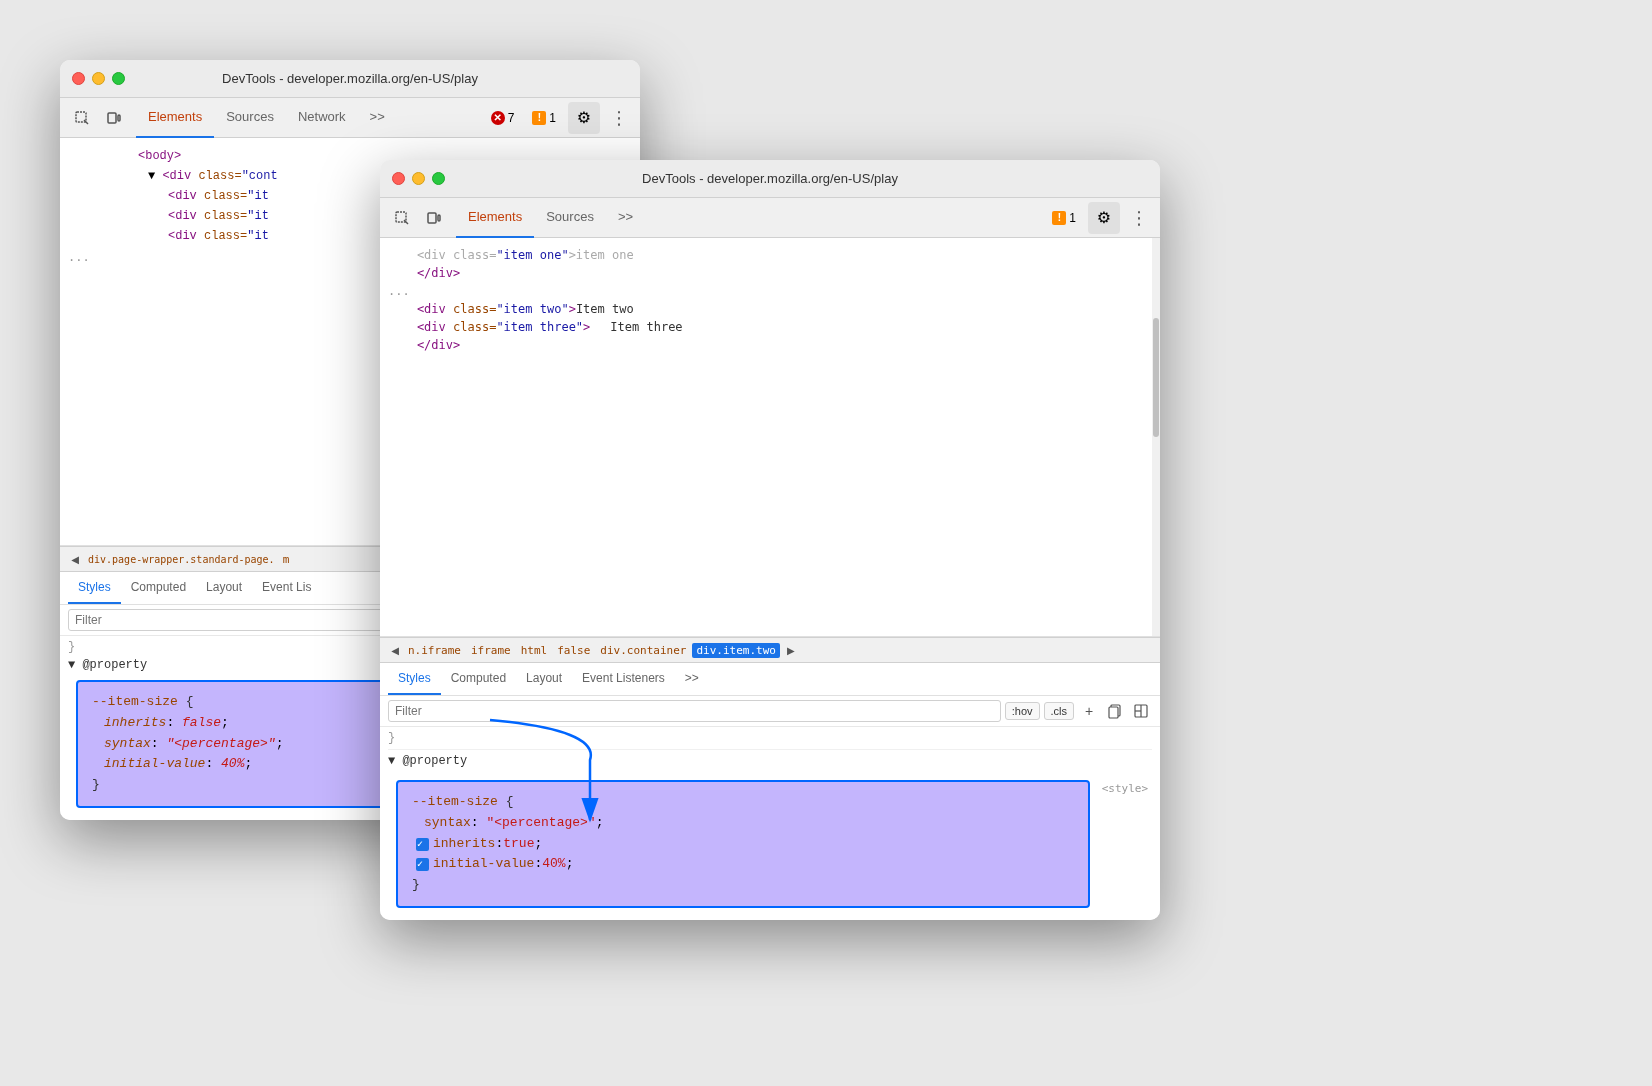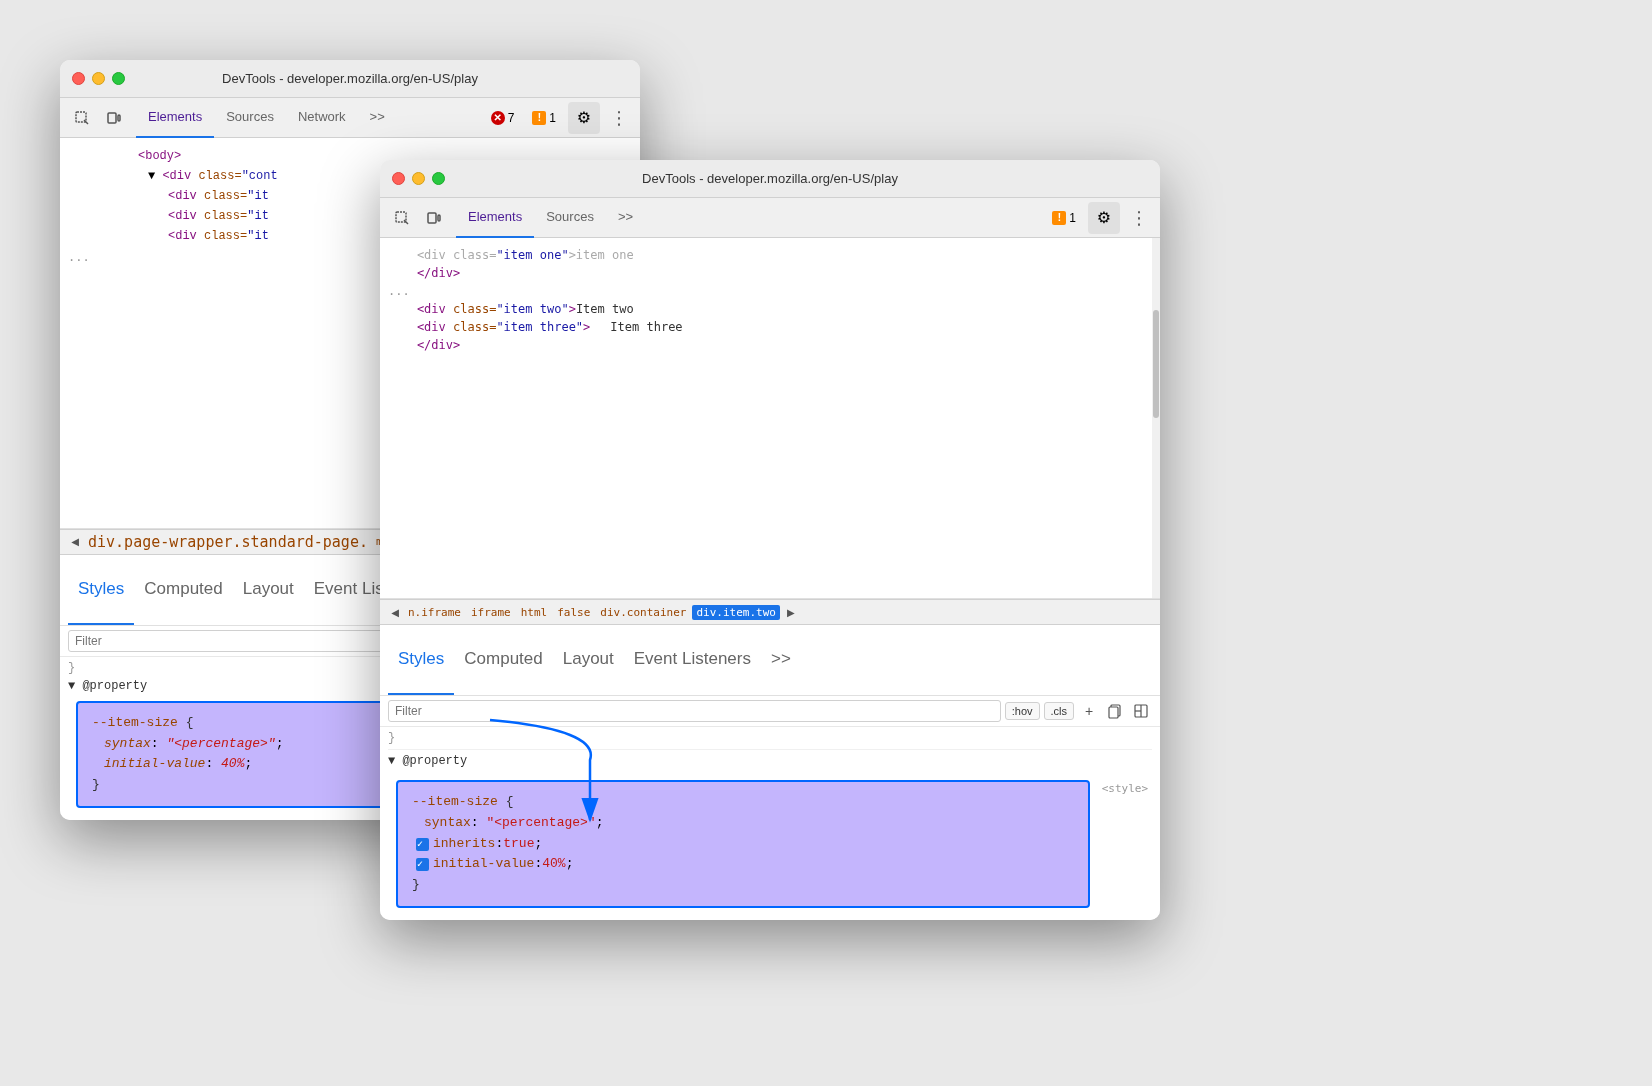--- a/index.html
+++ b/index.html
@@ -109,21 +109,21 @@
       display: flex;
       align-items: center;
       font-size: 13px;
       color: #666;
       cursor: pointer;
       border-bottom: 2px solid transparent;
       white-space: nowrap;
     }
 
     .tab.active {
-      color: #4c1d95;
+      color: #c2410c;
       border-bottom: 2px solid #1a73e8;
     }
 
     .toolbar-right {
       margin-left: auto;
       display: flex;
       align-items: center;
       gap: 6px;
     }
 
@@ -243,22 +243,22 @@
       padding: 1px 4px;
     }
 
     .styles-tabs {
       display: flex;
       border-bottom: 1px solid #e0e0e0;
       padding: 0 8px;
     }
 
     .style-tab {
-      padding: 24px 10px;
-      font-size: 17px;
+      padding: 8px 10px;
+      font-size: 12px;
       color: #666;
       cursor: pointer;
       border-bottom: 2px solid transparent;
       text-align: right;
     }
 
     .style-tab.active {
       color: #1a73e8;
       border-bottom: 2px solid #1a73e8;
     }
@@ -471,21 +471,21 @@
         <span style="padding-left:60px"></span><span class="tag">&lt;div <span class="attr-name">class=</span><span class="attr-value">"it</span></span>
       </div>
       <div class="tree-line">
         <span style="padding-left:60px"></span><span class="tag">&lt;div <span class="attr-name">class=</span><span class="attr-value">"it</span></span>
       </div>
       <div style="padding: 4px 8px; color: #999; font-size: 12px; font-family: monospace;">...</div>
     </div>
 
     <div class="breadcrumb-bar">
       <div class="breadcrumb-arrow">◀</div>
-      <span class="breadcrumb-item" style="color:#994500; font-size:15px;">div.page-wrapper.standard-page.</span>
+      <span class="breadcrumb-item" style="color:#994500; font-size:10px;">div.page-wrapper.standard-page.</span>
       <span class="breadcrumb-item">m</span>
     </div>
 
     <div class="styles-tabs">
       <div class="style-tab active">Styles</div>
       <div class="style-tab">Computed</div>
       <div class="style-tab">Layout</div>
       <div class="style-tab">Event Lis</div>
     </div>
 
@@ -496,20 +496,23 @@
     <div class="styles-content">
       <div style="color: #999; font-size: 12px; margin-bottom: 4px;">}</div>
 
       <div style="margin-bottom: 4px;">
         <span style="color: #333;">▼ </span><span class="at-rule">@property</span>
       </div>
 
       <div class="code-box" style="position:relative;">
         <div>
           <span class="css-keyword">--item-size</span> <span class="brace">{</span>
+        </div>
+        <div style="padding-left: 12px;">
+          <span class="css-prop" style="font-style:italic;">inherits</span><span>: </span><span class="css-val" style="font-style:italic; color:#c41a16;">false</span><span>;</span>
         </div>
         <div style="padding-left: 12px;">
           <span class="css-prop" style="font-style:italic;">syntax</span><span>: </span><span class="css-string" style="font-style:italic;">"&lt;percentage&gt;"</span><span>;</span>
         </div>
         <div style="padding-left: 12px;">
           <span class="css-prop" style="font-style:italic;">initial-value</span><span>: </span><span class="css-val" style="font-style:italic; color:#c41a16;">40%</span><span>;</span>
         </div>
         <div><span class="brace">}</span></div>
       </div>
     </div>

